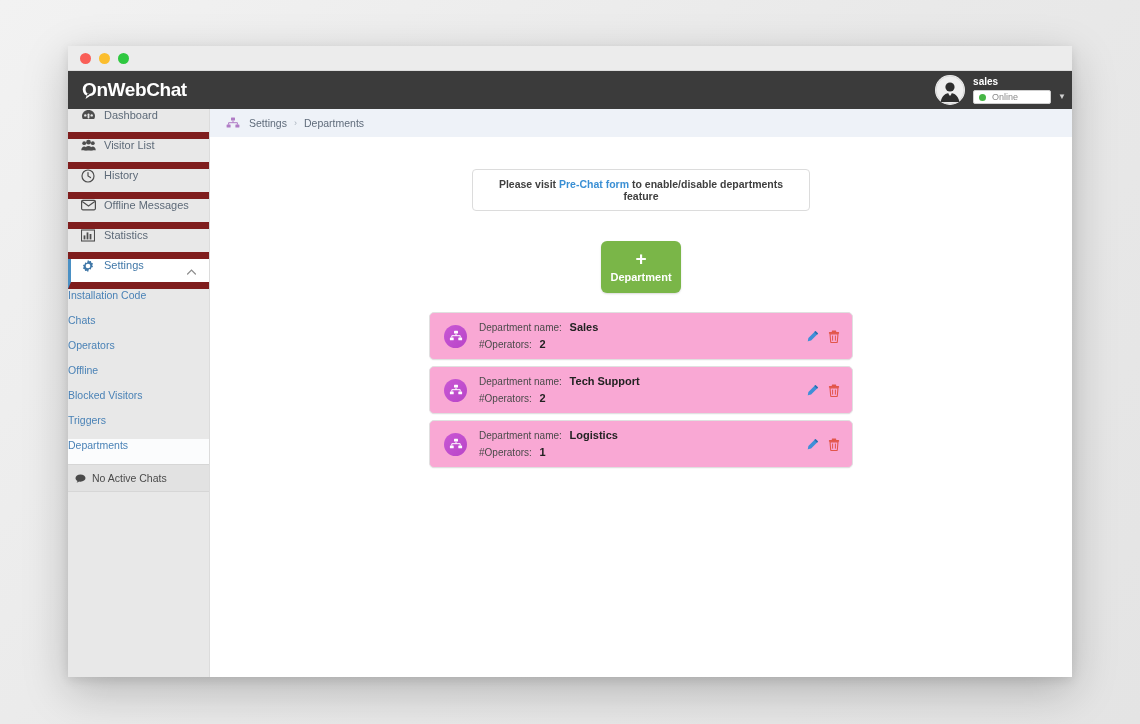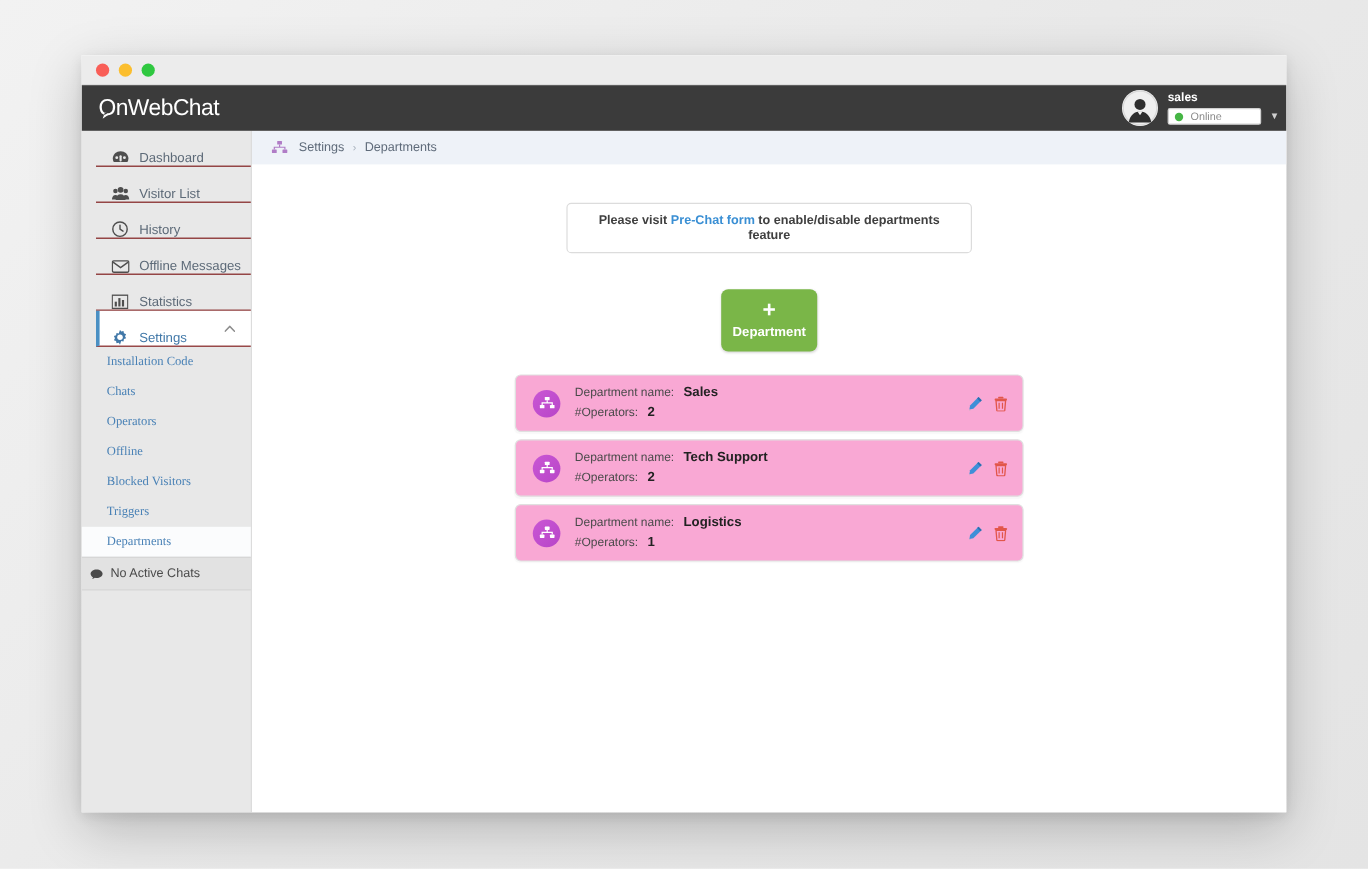--- a/index.html
+++ b/index.html
@@ -48,21 +48,21 @@
     display: flex;
     align-items: center;
     justify-content: space-between;
     position: relative;
   }
   #logo {
     color: #ffffff;
     font-size: 21px;
     letter-spacing: -0.6px;
     margin-left: 14px;
-    font-weight: 400;
+    font-weight: 700;
     display: flex;
     align-items: center;
     height: 38px;
   }
   #logo svg { display: block; }
 
   #useraccount {
     display: flex;
     align-items: center;
     height: 38px;
@@ -109,27 +109,26 @@
   
   #sidebar {
     width: 142px;
     background: #e8e8e8;
     flex: none;
     border-right: 1px solid #dcdcdc;
   }
   .navitem {
     height: 30px;
     display: flex;
-    align-items: flex-end;
+    align-items: flex-start;
     padding-left: 13px;
     font-size: 11px;
     color: #5d6a78;
-    border-bottom: 1px solid #7f1d1d;
+    border-bottom: 7px solid #7f1d1d;
     position: relative;
-    margin-left: 12px;
   }
   .navitem .navicon {
     width: 18px; flex: none;
     display: flex; align-items: center;
     color: #4e4e4e;
   }
   .navitem .navlabel { margin-left: 5px; }
 
   .navitem.active {
     background: #ffffff;
@@ -140,26 +139,24 @@
   .navitem.active .navicon { color: #4178a8; }
   .chev {
     position: absolute; right: 13px; top: 50%;
     transform: translateY(-50%);
     color: #8d8d8d;
   }
 
   .subitem {
     height: 25px;
     display: flex;
-    align-items: center;
-    padding-left: 21px;
+    align-items: flex-start;
     font-size: 10.5px;
     color: #4a82b6;
     background: #e8e8e8;
-    font-family: Liberation Serif, serif;
   }
   .subitem.active {
     background: #fbfcfd;
   }
 
   #chatsitem {
     height: 28px;
     display: flex;
     align-items: center;
     padding-left: 7px;

